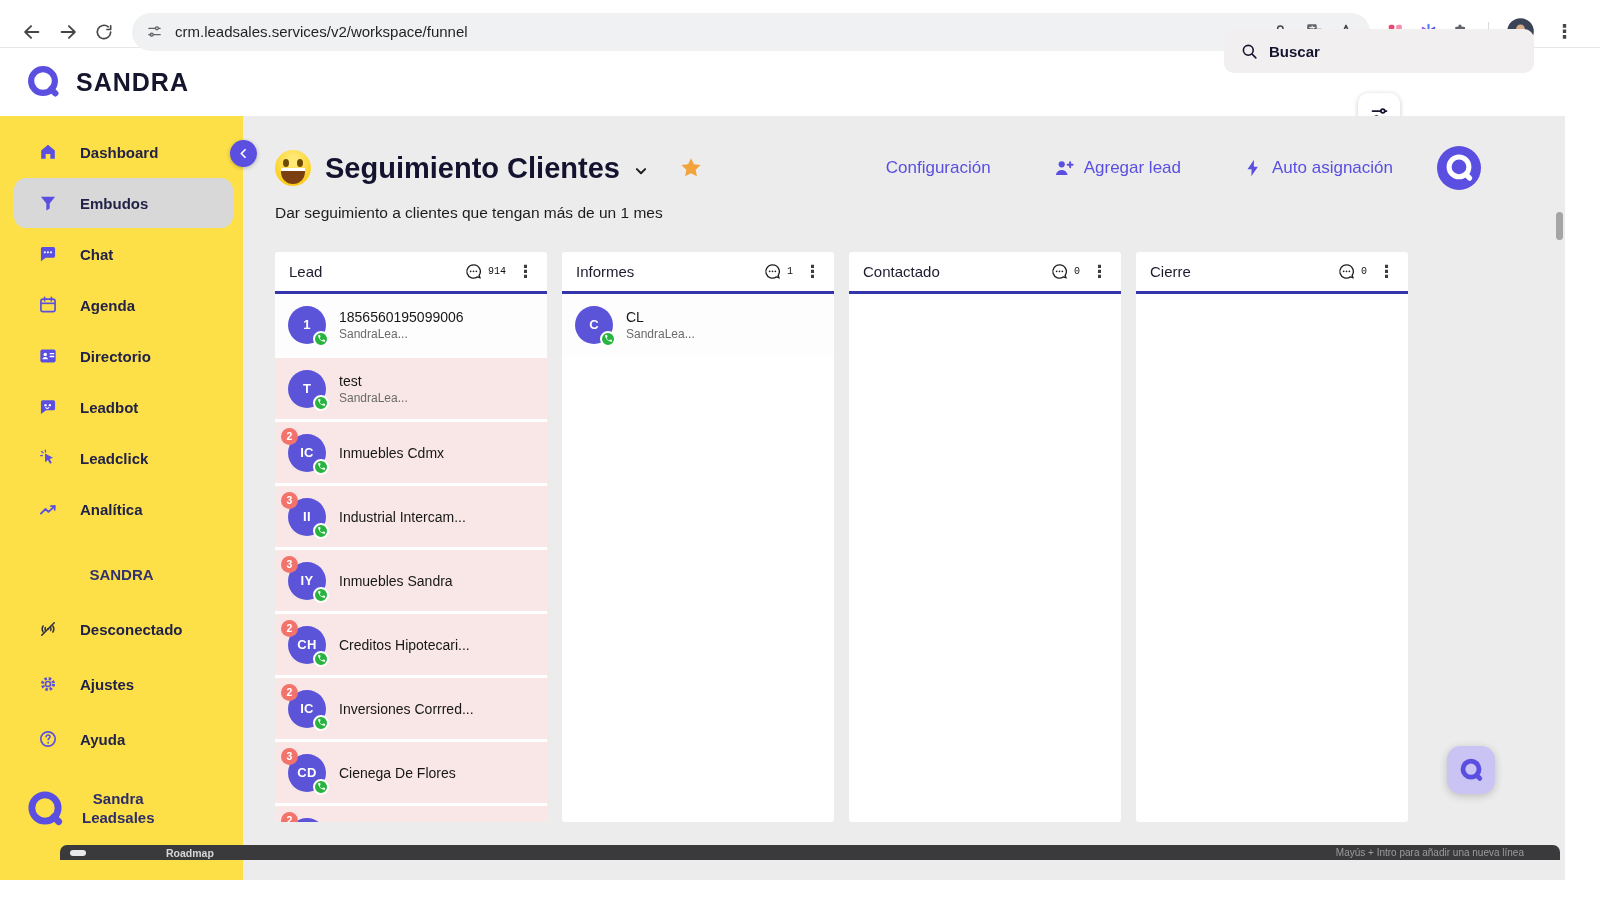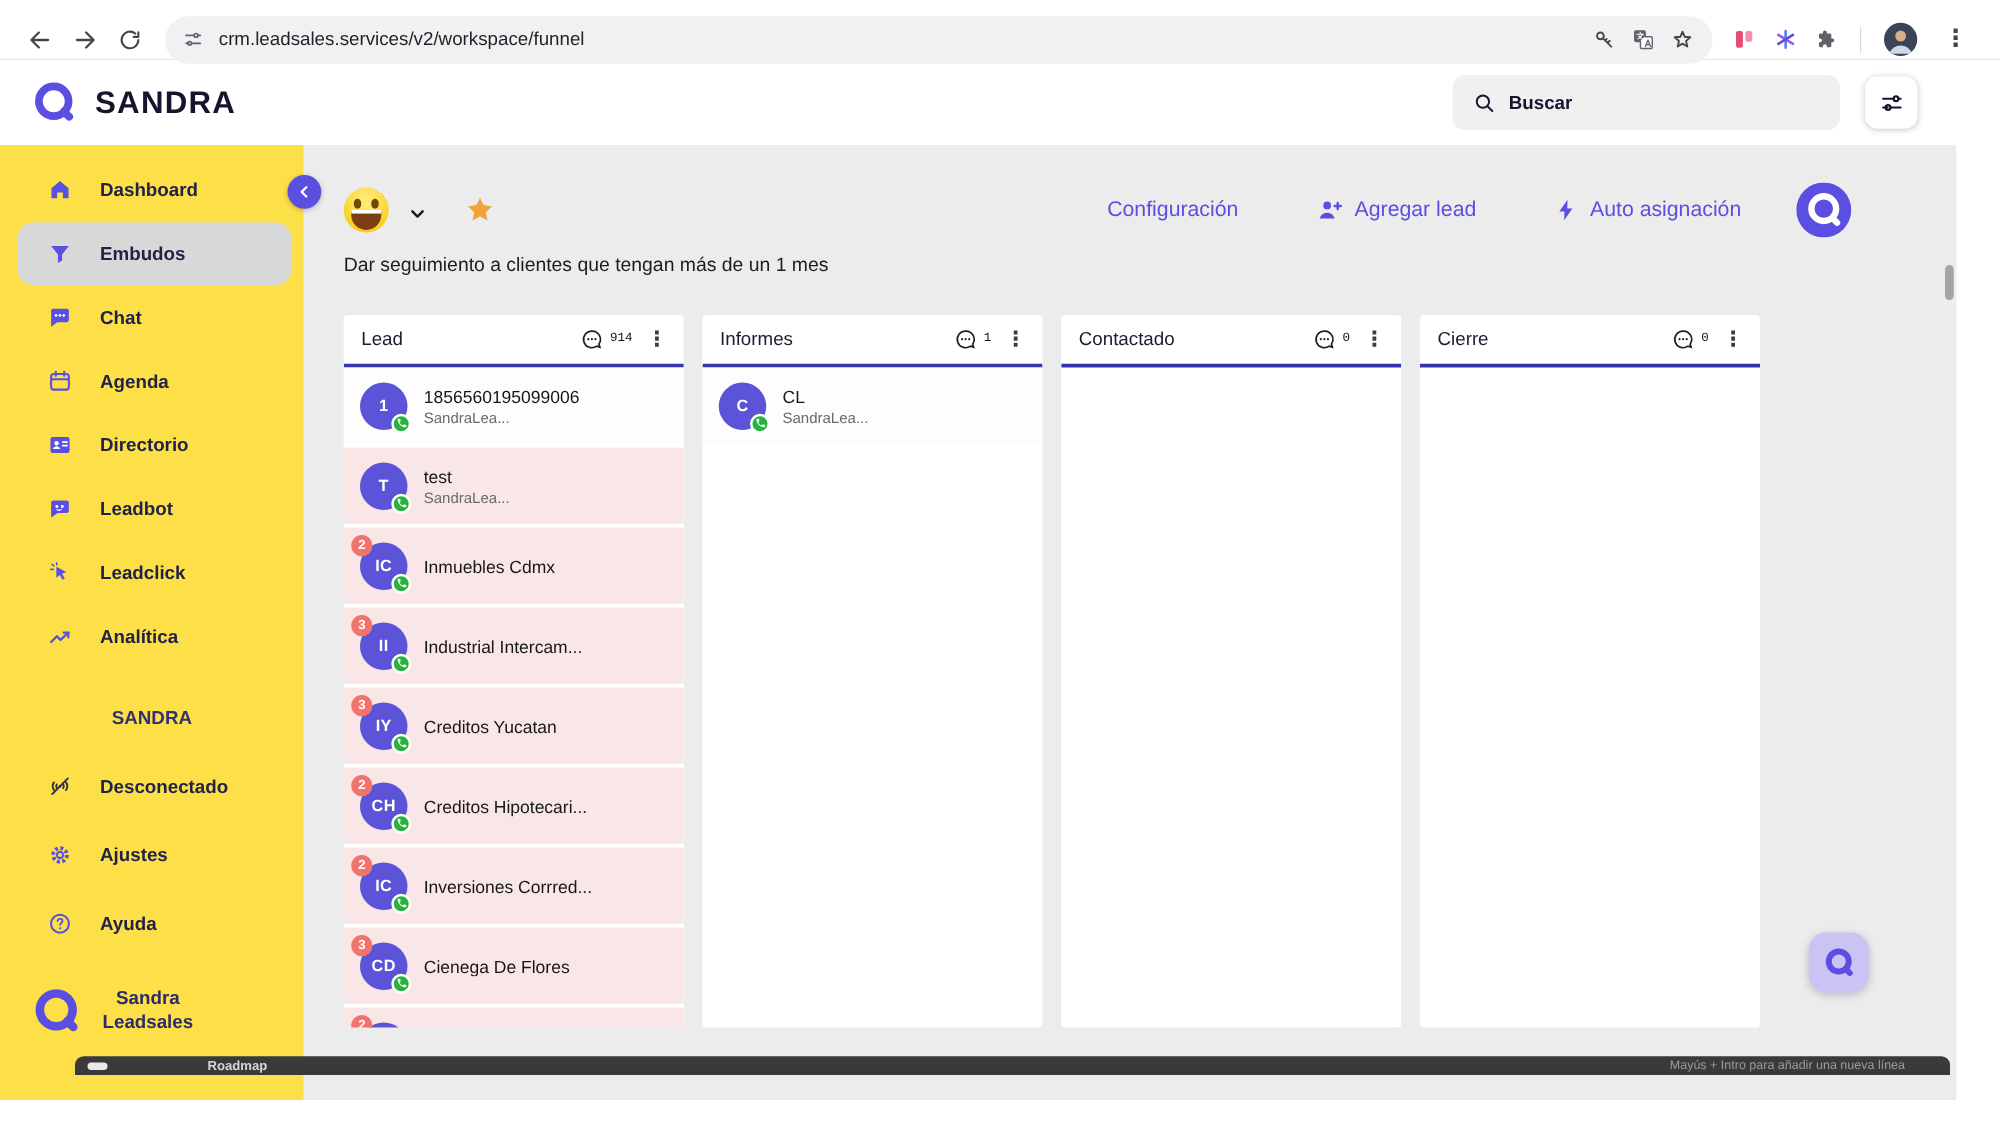--- a/index.html
+++ b/index.html
@@ -14,21 +14,21 @@
 .omni-url{flex:1;font-size:15px;color:#1f2124;white-space:nowrap;overflow:hidden;}
 .omni-ic{display:flex;align-items:center;cursor:pointer;flex:none;}
 .ext-row{display:flex;align-items:center;gap:14px;margin:0 6px;flex:none;}
 .divider{width:1px;height:20px;background:#d9d9d9;margin:0 3px;}
 .kebab-browser{font-size:19px;color:#454746;padding:0 6px;cursor:pointer;font-weight:700;}
 
 
 .app-header{height:68px;background:#fff;display:flex;align-items:center;padding:0 66px 0 24px;}
 .brand{display:flex;align-items:center;gap:14px;}
 .brand-name{font-size:25px;font-weight:800;color:#15152e;letter-spacing:1px;}
-.header-right{margin-left:auto;display:flex;align-items:center;gap:20px;}
+.header-right{margin-left:auto;display:flex;align-items:center;gap:20px;flex-direction:column;}
 .search{width:310px;height:44px;background:#f1eff0;border-radius:10px;display:flex;align-items:center;gap:10px;padding:0 16px;}
 .search input{border:0;background:transparent;outline:none;font-size:15px;font-weight:700;color:#15152e;width:100%;font-family:inherit;}
 .search input::placeholder{color:#15152e;opacity:1;}
 .filter-btn{width:42px;height:42px;border-radius:10px;background:#fff;box-shadow:0 1px 5px rgba(0,0,0,.22);display:flex;align-items:center;justify-content:center;cursor:pointer;}
 
 
 .app-body{display:flex;height:764px;background:#fff;padding-right:35px;}
 
 
 .sidebar{width:243px;background:#fde047;position:relative;padding-top:10px;flex:none;}
@@ -335,20 +335,21 @@
 
     <main class="main">
       <div class="collapse-btn">
           <svg viewBox="0 0 24 24" width="15" height="15" fill="none" stroke="#fff" stroke-width="2.8" stroke-linecap="round" stroke-linejoin="round">
             <path d="M14.5 6 8.5 12l6 6"></path>
           </svg>
         </div>
 
       <div class="funnel-header">
         <span class="emoji-face" title="😄"></span>
+        <h1 class="funnel-title">Seguimiento Clientes</h1>
         <span class="chev">
             <svg viewBox="0 0 24 24" width="18" height="18" fill="none" stroke="#1c1c1c" stroke-width="2.6" stroke-linecap="round" stroke-linejoin="round">
               <path d="M6.5 9.5 12 15l5.5-5.5"></path>
             </svg>
           </span>
         <span class="fav-star">
             <svg viewBox="0 0 24 24" width="26" height="26">
               <path d="M12 2.9l2.7 5.6 6.2.8-4.6 4.3 1.2 6.1L12 16.8l-5.5 2.9 1.2-6.1L3.1 9.3l6.2-.8L12 2.9z" fill="#F2A33C"></path>
             </svg>
           </span>
@@ -464,21 +465,21 @@
                 <span class="avatar-wrap">
                   <span class="avatar">IY</span>
                   <span class="badge-red">3</span>
                   <span class="badge-wa">
                     <svg viewBox="0 0 24 24" width="9" height="9">
                       <path d="M6.8 10.5c1.5 2.9 3.8 5.2 6.7 6.7l2.2-2.2c.3-.3.7-.4 1-.3 1.2.4 2.4.6 3.7.6.6 0 1 .4 1 1v3.6c0 .6-.4 1-1 1C10.9 20.9 3.1 13.1 3.1 3.6c0-.6.4-1 1-1h3.6c.6 0 1 .4 1 1 0 1.3.2 2.5.6 3.7.1.3 0 .7-.3 1l-2.2 2.2z" fill="#fff"></path>
                     </svg>
                   </span>
                 </span>
                 <span class="card-text">
-                  <span class="card-name">Creditos Yucatan</span>
+                  <span class="card-name">Inmuebles Sandra</span>
                 </span>
               </div>
               <div class="card pink">
                 <span class="avatar-wrap">
                   <span class="avatar">CH</span>
                   <span class="badge-red">2</span>
                   <span class="badge-wa">
                     <svg viewBox="0 0 24 24" width="9" height="9">
                       <path d="M6.8 10.5c1.5 2.9 3.8 5.2 6.7 6.7l2.2-2.2c.3-.3.7-.4 1-.3 1.2.4 2.4.6 3.7.6.6 0 1 .4 1 1v3.6c0 .6-.4 1-1 1C10.9 20.9 3.1 13.1 3.1 3.6c0-.6.4-1 1-1h3.6c.6 0 1 .4 1 1 0 1.3.2 2.5.6 3.7.1.3 0 .7-.3 1l-2.2 2.2z" fill="#fff"></path>
                     </svg>

